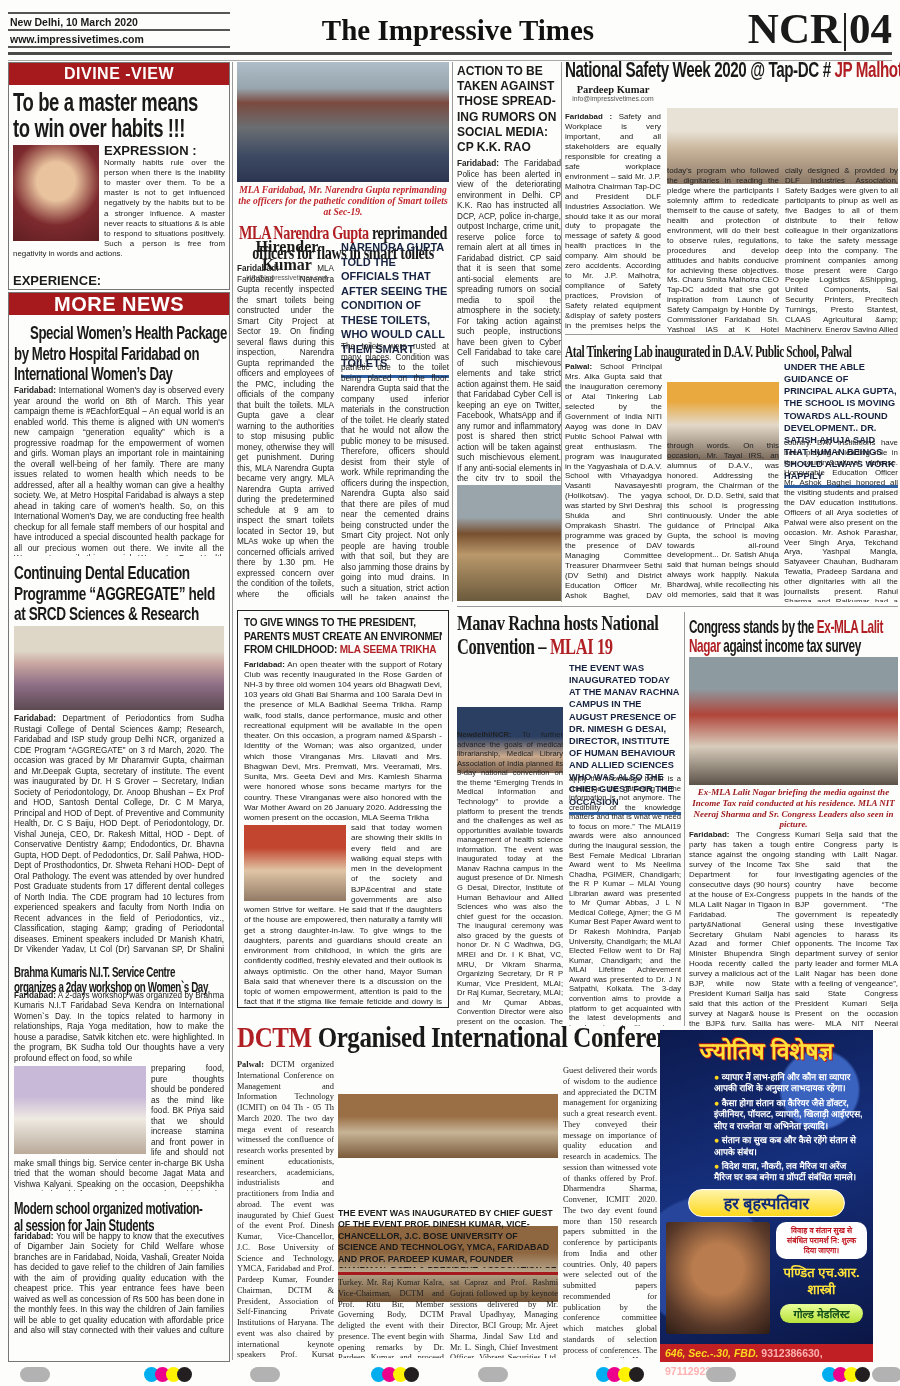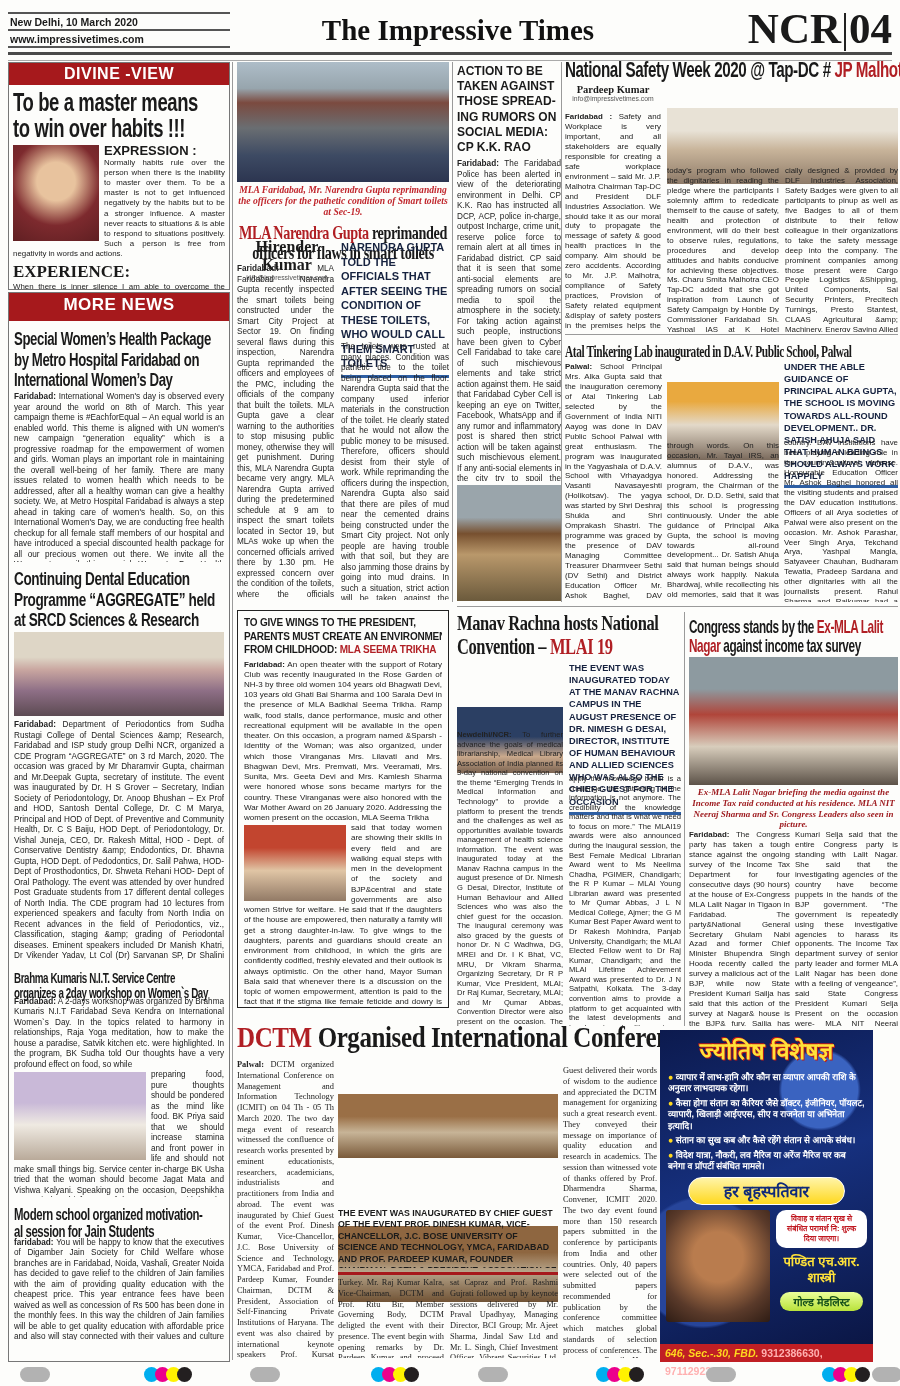--- a/index.html
+++ b/index.html
@@ -37,21 +37,21 @@
   .ph-safety{background:linear-gradient(180deg,#e8e2d6 0 30%,#c8b49a 55%,#8d7a68 100%);}
   .ph-atal{background:linear-gradient(180deg,#e9a93f 0 25%,#e3d9c9 55%,#7a6a5c 100%);}
   .ph-wings{background:linear-gradient(180deg,#c2452f 0 30%,#e0c5a5 60%,#927a66 100%);}
   .ph-manav{background:linear-gradient(180deg,#2b3f63 0 45%,#caa98c 75%,#7b6452 100%);}
   .ph-congress{background:linear-gradient(180deg,#8d9aa0 0 25%,#b0453a 45%,#d8cdbc 70%,#5c5248 100%);}
   .ph-wood{background:linear-gradient(180deg,#9a6f46 0 35%,#c7b497 60%,#7a5a3a 100%);}
   .ph-pandit{background:radial-gradient(circle at 50% 42%,#b97c4e 0 30%,#5a3a2a 70%,#2e1c14 100%);}
   
   .ad{background:radial-gradient(circle at 75% 18%,#3a63c0 0 12%,transparent 13%),radial-gradient(circle at 20% 70%,#27459a 0 22%,transparent 23%),linear-gradient(160deg,#0c1a4e 0%,#16307e 45%,#0a1440 100%);color:#fff;}
   .ad-title{color:#ffe23a;font-weight:bold;text-align:center;text-shadow:1px 1px 0 #c01818,-1px -1px 0 #c01818;}
-  .ad-bullets{color:#fff;font-weight:bold;}
+  .ad-bullets{color:#fff;font-weight:bold;margin-left:46px;}
   .ad-bullets div{margin:3px 0;}
   .ad-day{background:linear-gradient(180deg,#fff4a8,#ffd81e);color:#102a7a;font-weight:bold;text-align:center;border-radius:14px;border:1px solid #fff;}
   .ad-note{background:#fff;color:#c01820;border-radius:10px;font-weight:bold;text-align:center;}
   .ad-pandit{color:#ffe23a;font-weight:bold;text-align:center;}
   .ad-badge{background:linear-gradient(180deg,#eaff9a,#b8e23a);color:#14501a;font-weight:bold;text-align:center;border-radius:12px;}
   .ad-strip{background:#c01f24;color:#ffd81e;font-weight:bold;font-style:italic;}
   .ad-strip .ph-num{color:#ffb0b0;font-style:normal;}
   
   .greypill{width:30px;height:15px;background:#b2b2b2;border-radius:8px;}
   .cmy span{width:15px;height:15px;border-radius:50%;display:inline-block;margin-left:-4px;}
@@ -76,32 +76,32 @@
 <div class="abs boxed" style="left:8px;top:62px;width:220px;height:226px;">
   <div class="banner" style="height:22px;font-size:16px;line-height:22px;">DIVINE -VIEW</div>
   <div style="padding:5px 4px 0;">
     <div class="hline" style="height:26px;"><span class="hl" style="font-size:18.5px;">To be a master means</span></div>
     <div class="hline" style="height:25px;"><span class="hl" style="font-size:18.5px;">to win over habits !!!</span></div>
   </div>
   <div class="clip" style="padding:2px 4px 0;height:146px;">
     <div class="ph ph-woman" style="float:left;width:86px;height:96px;margin:2px 5px 2px 0;"></div>
     <div class="b" style="font-size:13px;">EXPRESSION :</div>
     <div class="bodytxt jus" style="font-size:7.9px;">Normally habits rule over the person when there is the inability to master over them. To be a master is not to get influenced negatively by the habits but to be a stronger influence. A master never reacts to situations &amp; is able to respond to situations positively. Such a person is free from negativity in words and actions.</div>
-    <div class="b" style="font-size:17px;margin-top:3px;font-family:Liberation Serif, serif;">EXPERIENCE:</div>
+    <div class="b" style="font-size:13px;margin-top:14px;">EXPERIENCE:</div>
     <div class="bodytxt jus" style="font-size:7.9px;">When there is inner silence I am able to overcome the negative influence of my habits. Inner silence comes with the experience of positivity. With practice I experience detachment from the situations &amp; am able to feel the inner powers which frees me from the negativity of the situation too. So there is victory over the habits.</div>
 
   </div>
 </div>
 
 <div class="abs boxed" style="left:8px;top:292px;width:220px;height:1068px;">
-  <div class="banner" style="height:28px;font-size:17px;line-height:23px;">MORE NEWS</div>
+  <div class="banner" style="height:22px;font-size:20px;line-height:23px;">MORE NEWS</div>
 
   <div style="padding:6px 5px 0;">
     <div>
-      <div class="hline" style="height:20.5px;"><span class="hl" style="font-size:13.2px;">Special Women’s Health Package</span></div>
+      <div class="hline" style="height:20.5px;margin-left:16px;"><span class="hl" style="font-size:13.2px;">Special Women’s Health Package</span></div>
       <div class="hline" style="height:20.5px;"><span class="hl" style="font-size:13.2px;">by Metro Hospital Faridabad on</span></div>
       <div class="hline" style="height:24px;"><span class="hl" style="font-size:13.2px;">International Women’s Day</span></div>
     </div>
     <div class="bodytxt jus clip" style="height:170px;"><span class="dl">Faridabad:</span> <span>International Women's day is observed every year around the world on 8th of March. This year campaign theme is #EachforEqual – An equal world is an enabled world. This theme is aligned with UN women's new campaign “generation equality” which is a progressive roadmap for the empowerment of women and girls. Woman plays an important role in maintaining the overall well-being of her family. There are many issues related to women health which needs to be addressed, after all a healthy woman can give a healthy society. We, at Metro Hospital Faridabad is always a step ahead in taking care of women's health. So, on this International Women's Day, we are conducting free health checkup for all female staff members of our hospital and have introduced a special discounted health package for all our precious women out there. We invite all the Women to avail this special Women's Day Health Package @ Rs.1000/-only (March 1st – March 31st). The aim is to find out health issues and to rectify them so that an empowered women can work optimally. We invite all of you to come &amp;amp; celebrate womanhood with healthy mind and body.</span></div>
   </div>
 
   <div style="padding:5px 5px 0;">
     <div>
       <div class="hline" style="height:20.5px;"><span class="hl" style="font-size:13.6px;">Continuing Dental Education</span></div>
       <div class="hline" style="height:20.5px;"><span class="hl" style="font-size:13.6px;">Programme “AGGREGATE” held</span></div>

